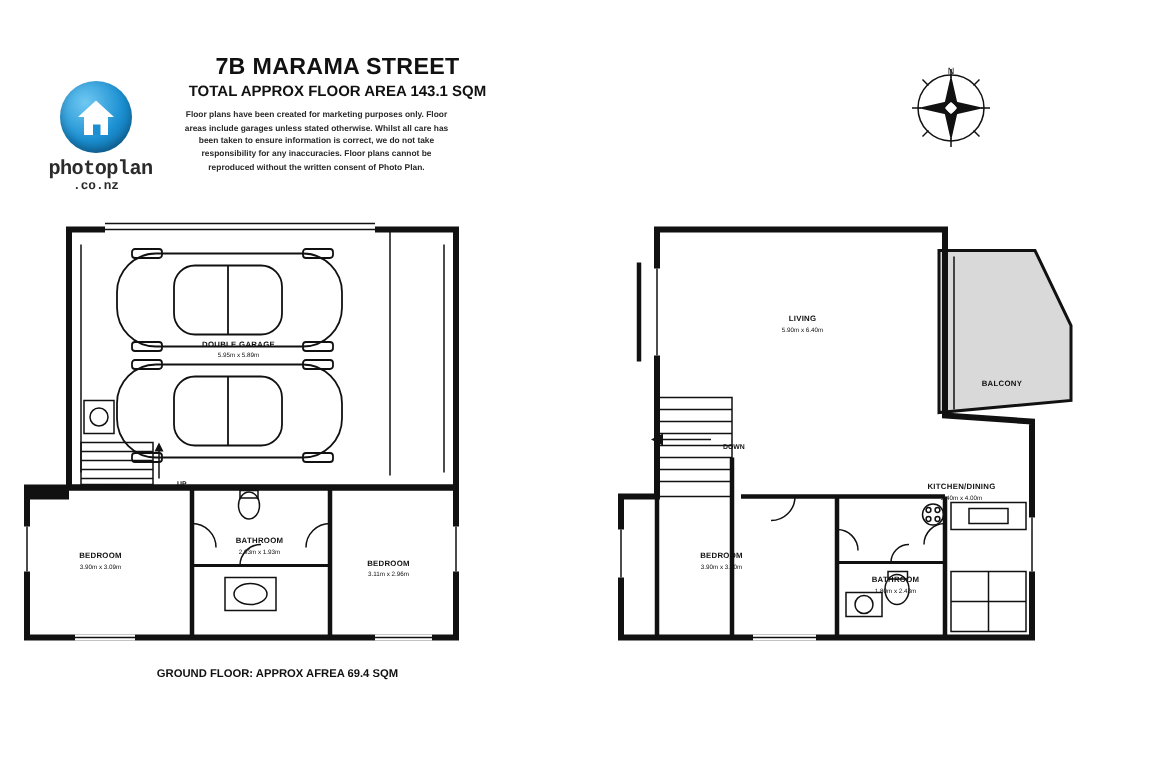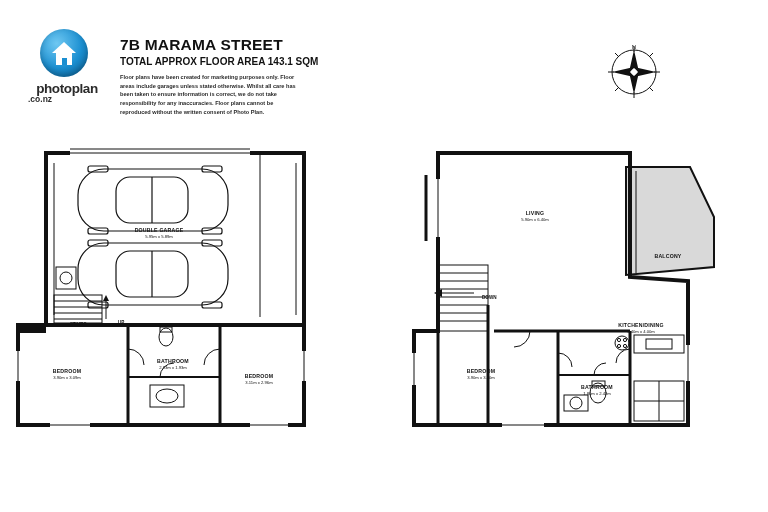--- a/index.html
+++ b/index.html
@@ -18,23 +18,24 @@
   .page {
     position: absolute;
     inset: 0;
     background: #fff;
   }
 
   
   .logo {
     position: absolute;
     left: 28px;
-    top: 29px;
+    top: 54px;
     width: 78px;
     height: 78px;
+    font-family: Liberation Mono, monospace;
   }
   .logo-circle {
     position: absolute;
     left: 12px;
     top: 0px;
     width: 48px;
     height: 48px;
     border-radius: 50%;
     background: radial-gradient(circle at 35% 30%, #6fc8f2 0%, #1b8fd1 55%, #0b5f95 100%);
     box-shadow: inset 0 -3px 6px rgba(0,0,0,.25);
@@ -73,33 +74,34 @@
     font-size: 13.5px;
     font-weight: bold;
     letter-spacing: -0.4px;
     color: #2b2b2b;
   }
   .logo-sub {
     position: absolute;
     left: 0px;
     top: 65px;
     width: 78px;
-    text-align: left;
+    text-align: center;
     padding-right: 6px;
     box-sizing: border-box;
     font-size: 8.5px;
     font-weight: bold;
     color: #2b2b2b;
   }
 
   .title-block {
     position: absolute;
     left: 120px;
     top: 36px;
     width: 210px;
+    text-align: center;
   }
   .title {
     font-size: 15.5px;
     font-weight: bold;
     letter-spacing: .2px;
     color: #111;
     margin: 0 0 2px 0;
   }
   .subtitle {
     font-size: 10px;
@@ -296,20 +298,21 @@
     <span class="n">BEDROOM</span>
     <span class="d">3.11m x 2.96m</span>
   </div>
   <div class="rlabel" style="left:128px; top:358px; width:90px;">
     <span class="n">BATHROOM</span>
     <span class="d">2.93m x 1.93m</span>
   </div>
   <div class="tiny-label" style="left:70px; top:322px;">STAIRS</div>
   <div class="tiny-label" style="left:118px; top:320px;">UP</div>
 
+  <div class="floor-caption" id="ground-caption">GROUND FLOOR: APPROX AFREA 69.4 SQM</div>
 
   <div class="plan" style="left:398px; top:145px;">
     <svg width="340" height="300" viewBox="0 0 340 300">
 
       <polygon points="228,22 292,22 316,72 316,122 228,130" fill="#d9d9d9" stroke="#111" stroke-width="2"></polygon>
       <g fill="none" stroke="#111">
 
         <path d="M40 8 L232 8 L232 132 L290 136 L290 280 L16 280 L16 186 L40 186 Z" stroke-width="4"></path>
 
         <rect x="16" y="186" width="24" height="94" stroke-width="3"></rect>

